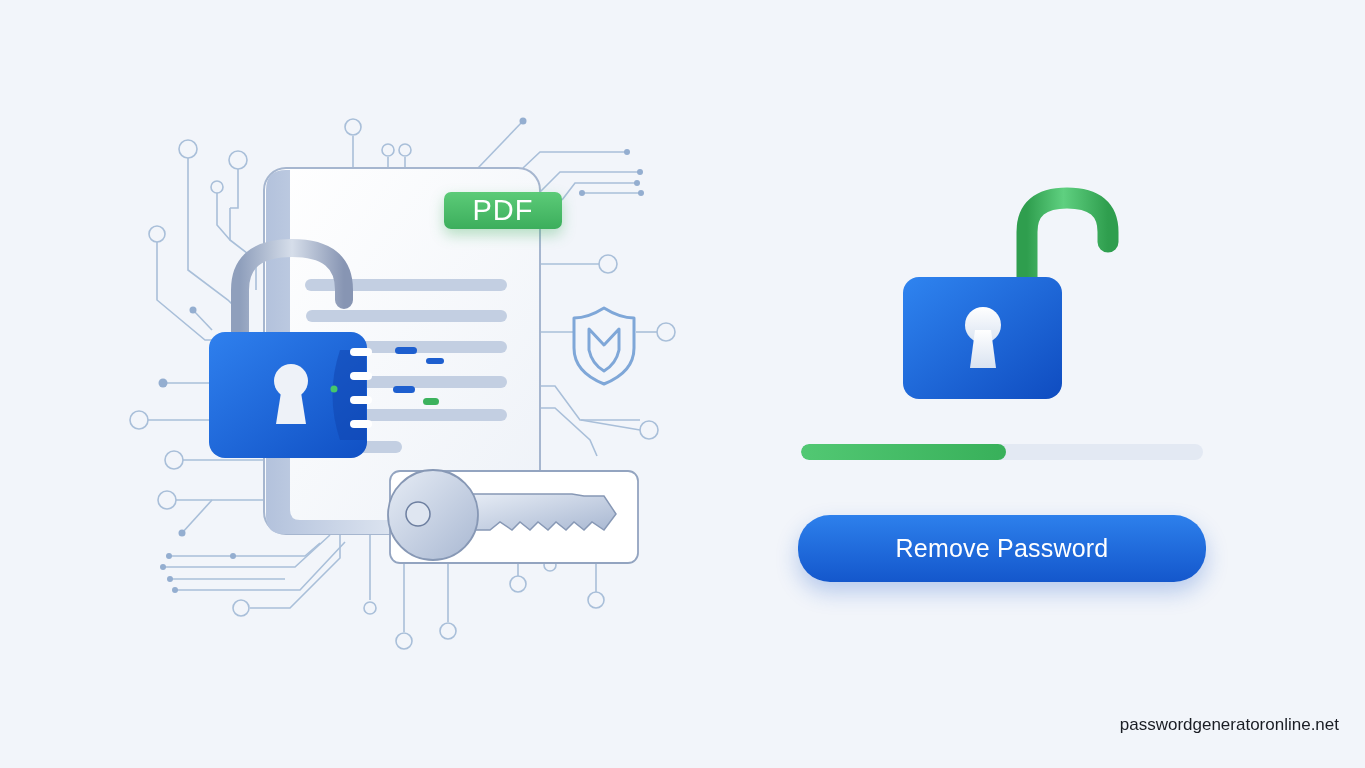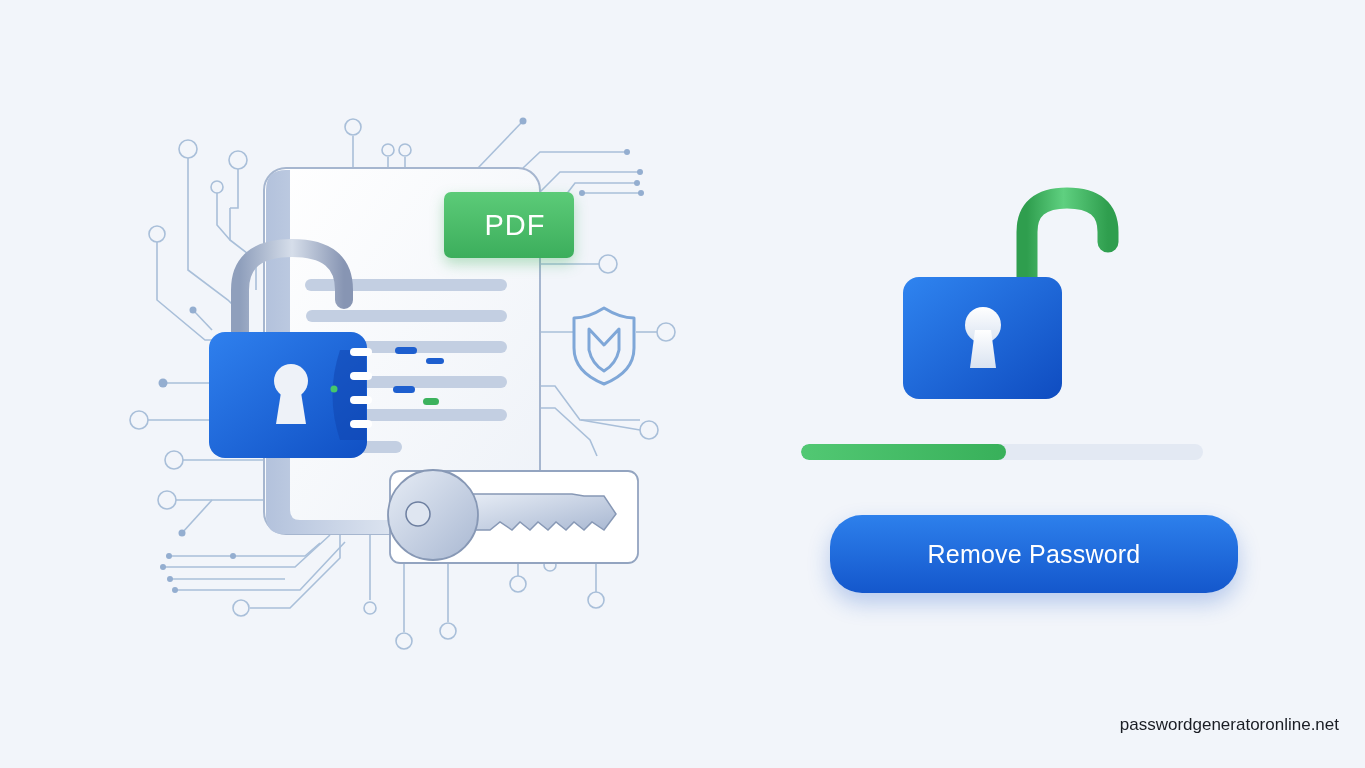--- a/index.html
+++ b/index.html
@@ -4,38 +4,38 @@
   <style>
     html, body { margin: 0; padding: 0; }
     body {
       width: 1365px; height: 768px; overflow: hidden; position: relative;
       background: #f2f5fa;
       font-family: "Liberation Sans", "DejaVu Sans", sans-serif;
     }
     .illustration { position: absolute; left: 0; top: 0; width: 700px; height: 768px; }
     .illustration svg { position: absolute; left: 0; top: 0; }
     .pdf-badge {
-      position: absolute; left: 444px; top: 192px; width: 118px; height: 66px;
+      position: absolute; left: 444px; top: 192px; width: 118px; height: 37px;
       border-radius: 7px;
       background: linear-gradient(180deg, #5ccb78 0%, #3cae5c 100%);
       box-shadow: 0 6px 14px rgba(60,174,92,0.35);
       color: #ffffff; font-size: 29px; font-weight: normal;
-      display: flex; align-items: center; justify-content: center; letter-spacing: 1px; padding-left: 12px;
+      display: flex; align-items: center; justify-content: center; letter-spacing: 1px;
     }
     .unlock-icon { position: absolute; left: 895px; top: 180px; width: 240px; height: 225px; }
     .progress-track {
       position: absolute; left: 801px; top: 444px; width: 402px; height: 16px;
       background: #e3e9f3; border-radius: 8px; overflow: hidden;
     }
     .progress-fill {
       height: 100%; border-radius: 8px;
       background: linear-gradient(90deg, #52c873 0%, #38b05a 100%);
     }
     .remove-btn {
-      position: absolute; left: 830px; top: 515px; width: 408px; height: 78px;
+      position: absolute; left: 798px; top: 515px; width: 408px; height: 67px;
       border: none; border-radius: 32px;
       background: linear-gradient(180deg, #2d80ec 0%, #1457cc 100%);
       box-shadow: 0 10px 22px rgba(30,90,200,0.28);
       color: #ffffff; font-size: 25px; font-family: "Liberation Sans", sans-serif;
       cursor: pointer; letter-spacing: 0.2px;
     }
     .watermark {
       position: absolute; right: 26px; top: 707px;
       font-size: 17px; color: #1a1d24; margin-top: 8px;
     }

